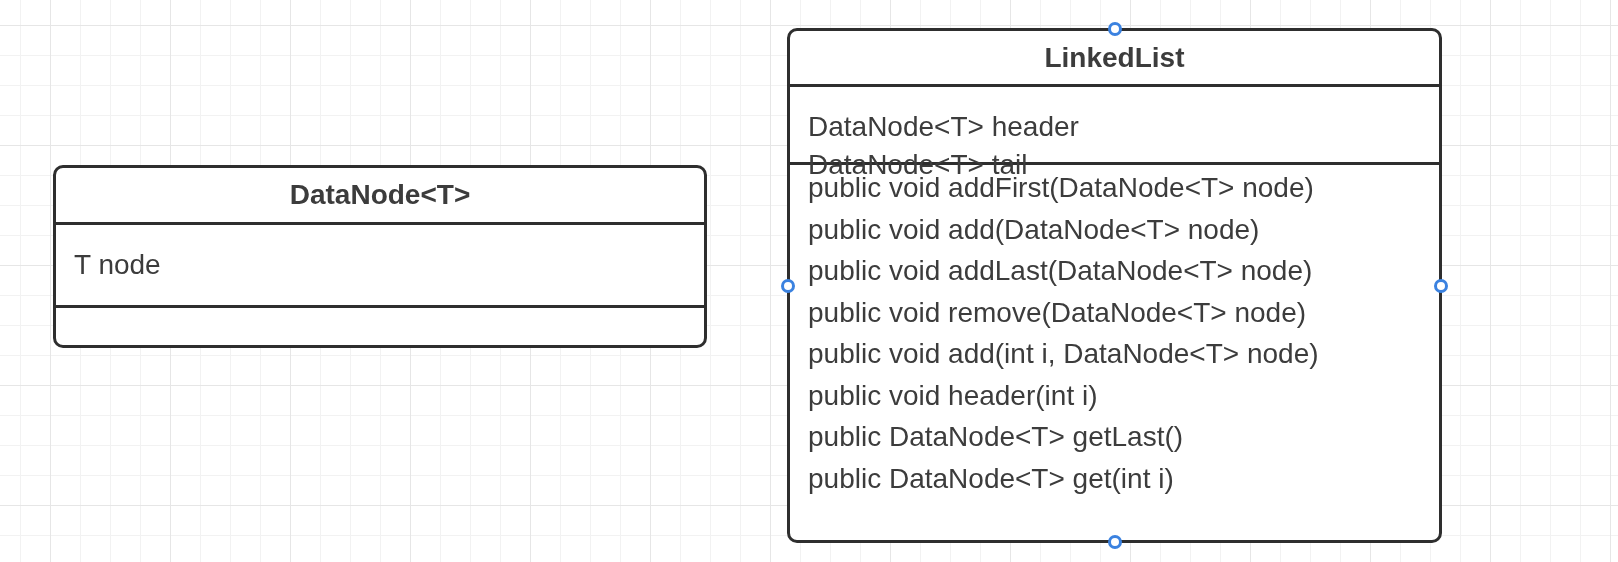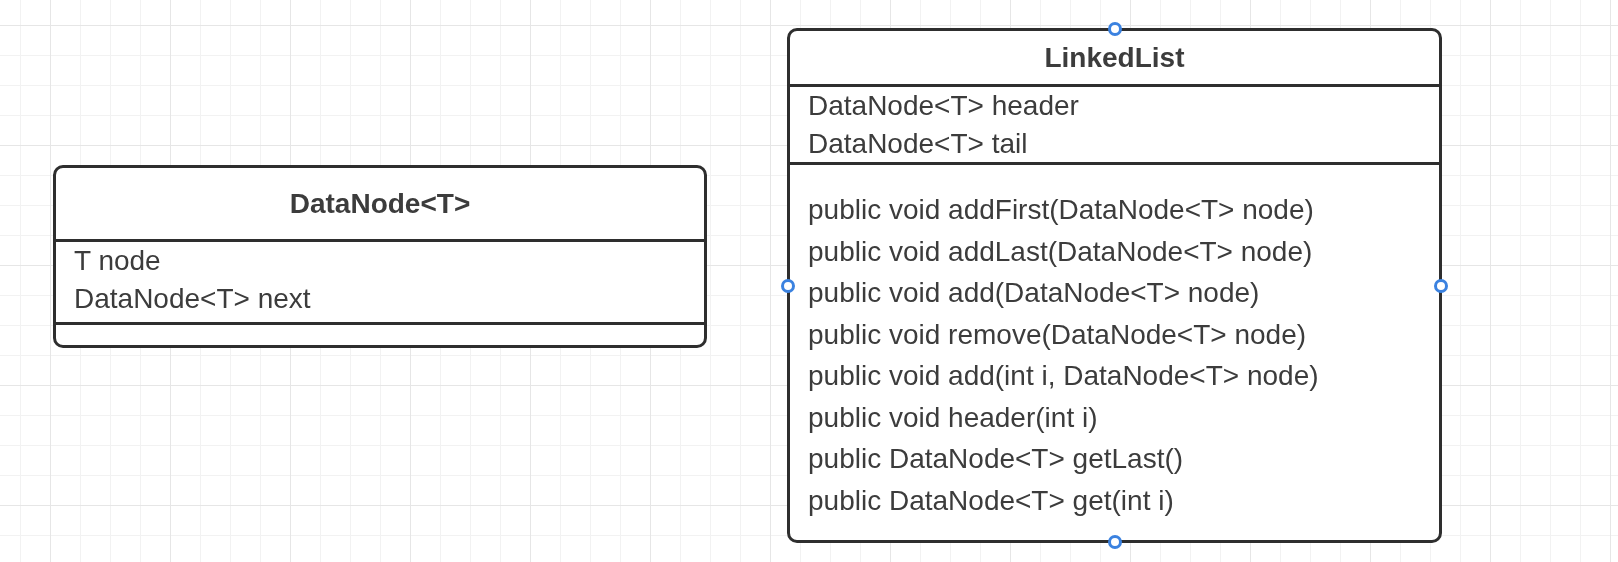--- a/index.html
+++ b/index.html
@@ -52,35 +52,34 @@
   .uml-title {
     box-sizing: border-box;
     display: flex;
     align-items: center;
     justify-content: center;
     font-size: 28px;
     font-weight: bold;
     border-bottom: 3px solid #2e2e2e;
     white-space: nowrap;
   }
-  .uml-class--datanode .uml-title { height: 74px; }
+  .uml-class--datanode .uml-title { height: 57px; }
   .uml-class--linkedlist .uml-title { height: 56px; }
 
   .uml-attrs {
     box-sizing: border-box;
     border-bottom: 3px solid #2e2e2e;
-    padding-top: 0;
+    padding-top: 21px;
   }
   .uml-class--datanode .uml-attrs { height: 83px; }
   .uml-class--linkedlist .uml-attrs { height: 78px; }
 
   .uml-methods {
     box-sizing: border-box;
     padding-top: 2px;
-    margin-top: 22px;
   }
   .uml-class--datanode .uml-methods { height: 37px; }
   .uml-class--linkedlist .uml-methods { height: 375px; }
 
   .uml-row {
     font-size: 28px;
     line-height: 38px;
     padding-left: 18px;
     white-space: nowrap;
     overflow: hidden;
@@ -105,35 +104,34 @@
 </style>
 </head>
 <body>
 
 <div class="canvas">
 
   <div class="uml-class uml-class--datanode">
     <div class="uml-title">DataNode&lt;T&gt;</div>
     <div class="uml-attrs">
       <div class="uml-row">T node</div>
-      <div class="uml-row">DataNode&lt;T&gt; next</div>
     </div>
     <div class="uml-methods"></div>
   </div>
 
   <div class="uml-class uml-class--linkedlist">
     <div class="uml-title">LinkedList</div>
     <div class="uml-attrs">
       <div class="uml-row">DataNode&lt;T&gt; header</div>
       <div class="uml-row">DataNode&lt;T&gt; tail</div>
     </div>
     <div class="uml-methods">
       <div class="uml-row">public void addFirst(DataNode&lt;T&gt; node)</div>
+      <div class="uml-row">public void add(DataNode&lt;T&gt; node)</div>
       <div class="uml-row">public void addLast(DataNode&lt;T&gt; node)</div>
-      <div class="uml-row">public void add(DataNode&lt;T&gt; node)</div>
       <div class="uml-row">public void remove(DataNode&lt;T&gt; node)</div>
       <div class="uml-row">public void add(int i, DataNode&lt;T&gt; node)</div>
       <div class="uml-row">public void header(int i)</div>
       <div class="uml-row">public DataNode&lt;T&gt; getLast()</div>
       <div class="uml-row">public DataNode&lt;T&gt; get(int i)</div>
     </div>
     <span class="handle handle--top"></span>
     <span class="handle handle--bottom"></span>
     <span class="handle handle--left"></span>
     <span class="handle handle--right"></span>

